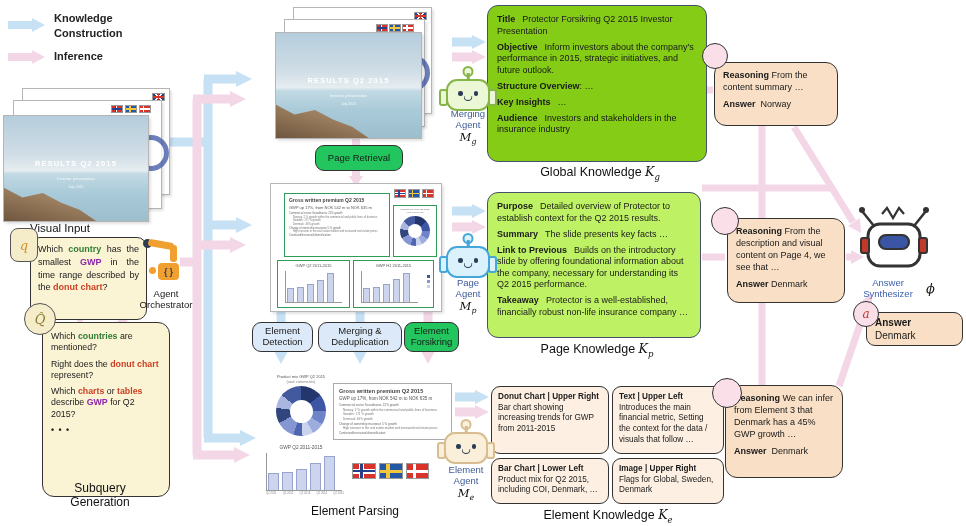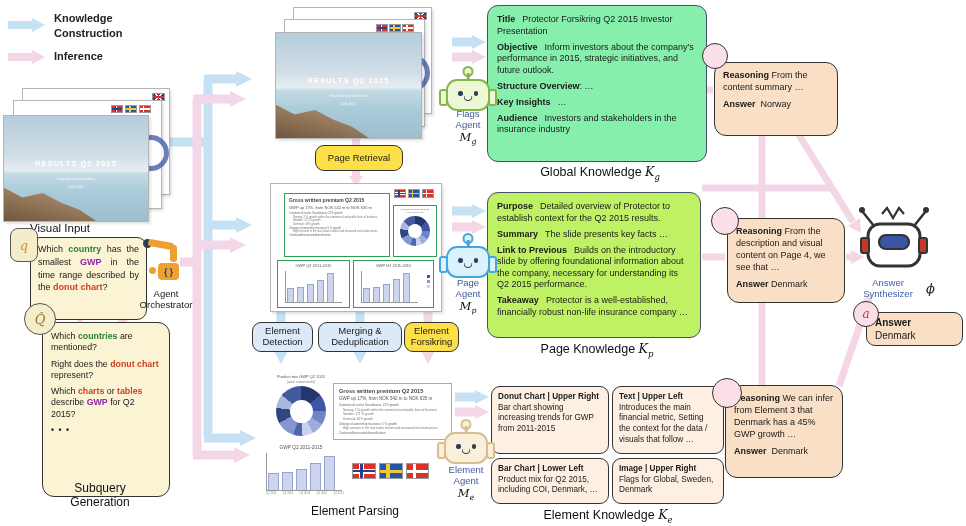--- a/index.html
+++ b/index.html
@@ -58,38 +58,38 @@
   
   .seclabel{font-size:12px;color:#111;text-align:center;line-height:1.2}
   .mathsym{font-family:"DejaVu Serif",serif;font-style:italic}
   .mathsym sub{font-size:.68em}
 
   
   .kbox{position:absolute;border:1.4px solid #45506b;border-radius:11px;padding:8px 9px;
         font-size:9px;line-height:1.28;box-sizing:border-box}
   .kbox .krow{margin-bottom:4.5px}
   .kbox .k{font-weight:bold;margin-right:7px}
-  .gk{background:#86efac}
+  .gk{background:#84cc16}
   .pk{background:#bef264}
 
   .ebox{position:absolute;background:#fdf0e2;border:1.3px solid #333;border-radius:9px;
         padding:5px 6px;font-size:8.2px;line-height:1.3;box-sizing:border-box}
   .ebox .h{font-weight:bold}
 
   .rbox{position:absolute;background:#f8dfc5;border:1.4px solid #333;border-radius:12px;
         padding:7px 8px;font-size:9px;line-height:1.32;box-sizing:border-box}
   .rbox .k{font-weight:bold}
   .rbox .ans{margin-top:5px}
   .circ{position:absolute;border:1.3px solid #333;border-radius:50%;background:#fbdfe8;box-sizing:border-box}
 
   
   .pill{position:absolute;border:1.4px solid #333;border-radius:9px;display:flex;align-items:center;
         justify-content:center;text-align:center;font-size:9.5px;line-height:1.12;box-sizing:border-box;padding:2px}
   .pill-blue{background:#dce9f8}
-  .pill-pink{background:#fde047}
+  .pill-pink{background:#22c55e}
 
   
   .bot{position:absolute;width:44px;height:52px}
   .bot .antb{position:absolute;left:50%;top:0;transform:translateX(-50%);width:7px;height:7px;
              border-radius:50%;background:var(--bg);border:2px solid var(--bc)}
   .bot .ant{position:absolute;left:50%;top:7px;transform:translateX(-50%);width:2.5px;height:6px;background:var(--bc)}
   .bot .head{position:absolute;left:0;top:13px;width:44px;height:32px;border:2.5px solid var(--bc);
              border-radius:11px;background:var(--bg);box-sizing:border-box}
   .bot .ear{position:absolute;top:8px;width:5px;height:13px;border:2px solid var(--bc);background:var(--bg);border-radius:3px}
   .bot .ear.l{left:-9px}.bot .ear.r{right:-9px}
@@ -372,21 +372,21 @@
       <span class="ant"></span>
     <div class="head">
         <span class="ear l"></span>
         <span class="ear r"></span>
       <span class="eye l"></span>
         <span class="eye r"></span>
         <span class="mouth"></span>
       </div>
   </div>
   <div class="agent-label z1" style="left:433px;top:108px;width:70px">
-    <div>Flags</div>
+    <div>Merging</div>
     <div>Agent</div>
     <div class="agent-sym mathsym"><span>M</span><sub>g</sub></div>
   </div>
 
   <div class="bot z2" style="left:446px;top:233px;--bc:#45a6d9;--bg:#dbf1fb">
     <span class="antb"></span>
       <span class="ant"></span>
     <div class="head">
         <span class="ear l"></span>
         <span class="ear r"></span>
@@ -456,21 +456,21 @@
   <div class="ebox z1" style="left:612px;top:458px;width:112px;height:46px">
     <div class="h">Image | Upper Right</div>
     <div>Flags for Global, Sweden, Denmark</div>
   </div>
   <div class="abs seclabel z1" style="left:518px;top:507px;width:180px;font-size:12.5px">
     <span>Element Knowledge</span>
     <span class="mathsym"><span>K</span><sub>e</sub></span>
   </div>
 
   <div class="circ z2" style="left:702px;top:43px;width:26px;height:26px"></div>
-  <div class="rbox z1" style="left:714px;top:62px;width:124px;height:74px">
+  <div class="rbox z1" style="left:714px;top:62px;width:124px;height:64px">
     <span class="k">Reasoning</span> <span>From the content summary …</span>
     <div class="ans"><span class="k">Answer</span> &nbsp;<span>Norway</span></div>
   </div>
 
   <div class="circ z2" style="left:711px;top:207px;width:28px;height:28px"></div>
   <div class="rbox z1" style="left:727px;top:218px;width:118px;height:85px">
     <span class="k">Reasoning</span> <span>From the description and visual content on Page 4, we see that …</span>
     <div class="ans"><span class="k">Answer</span> <span>Denmark</span></div>
   </div>
 

